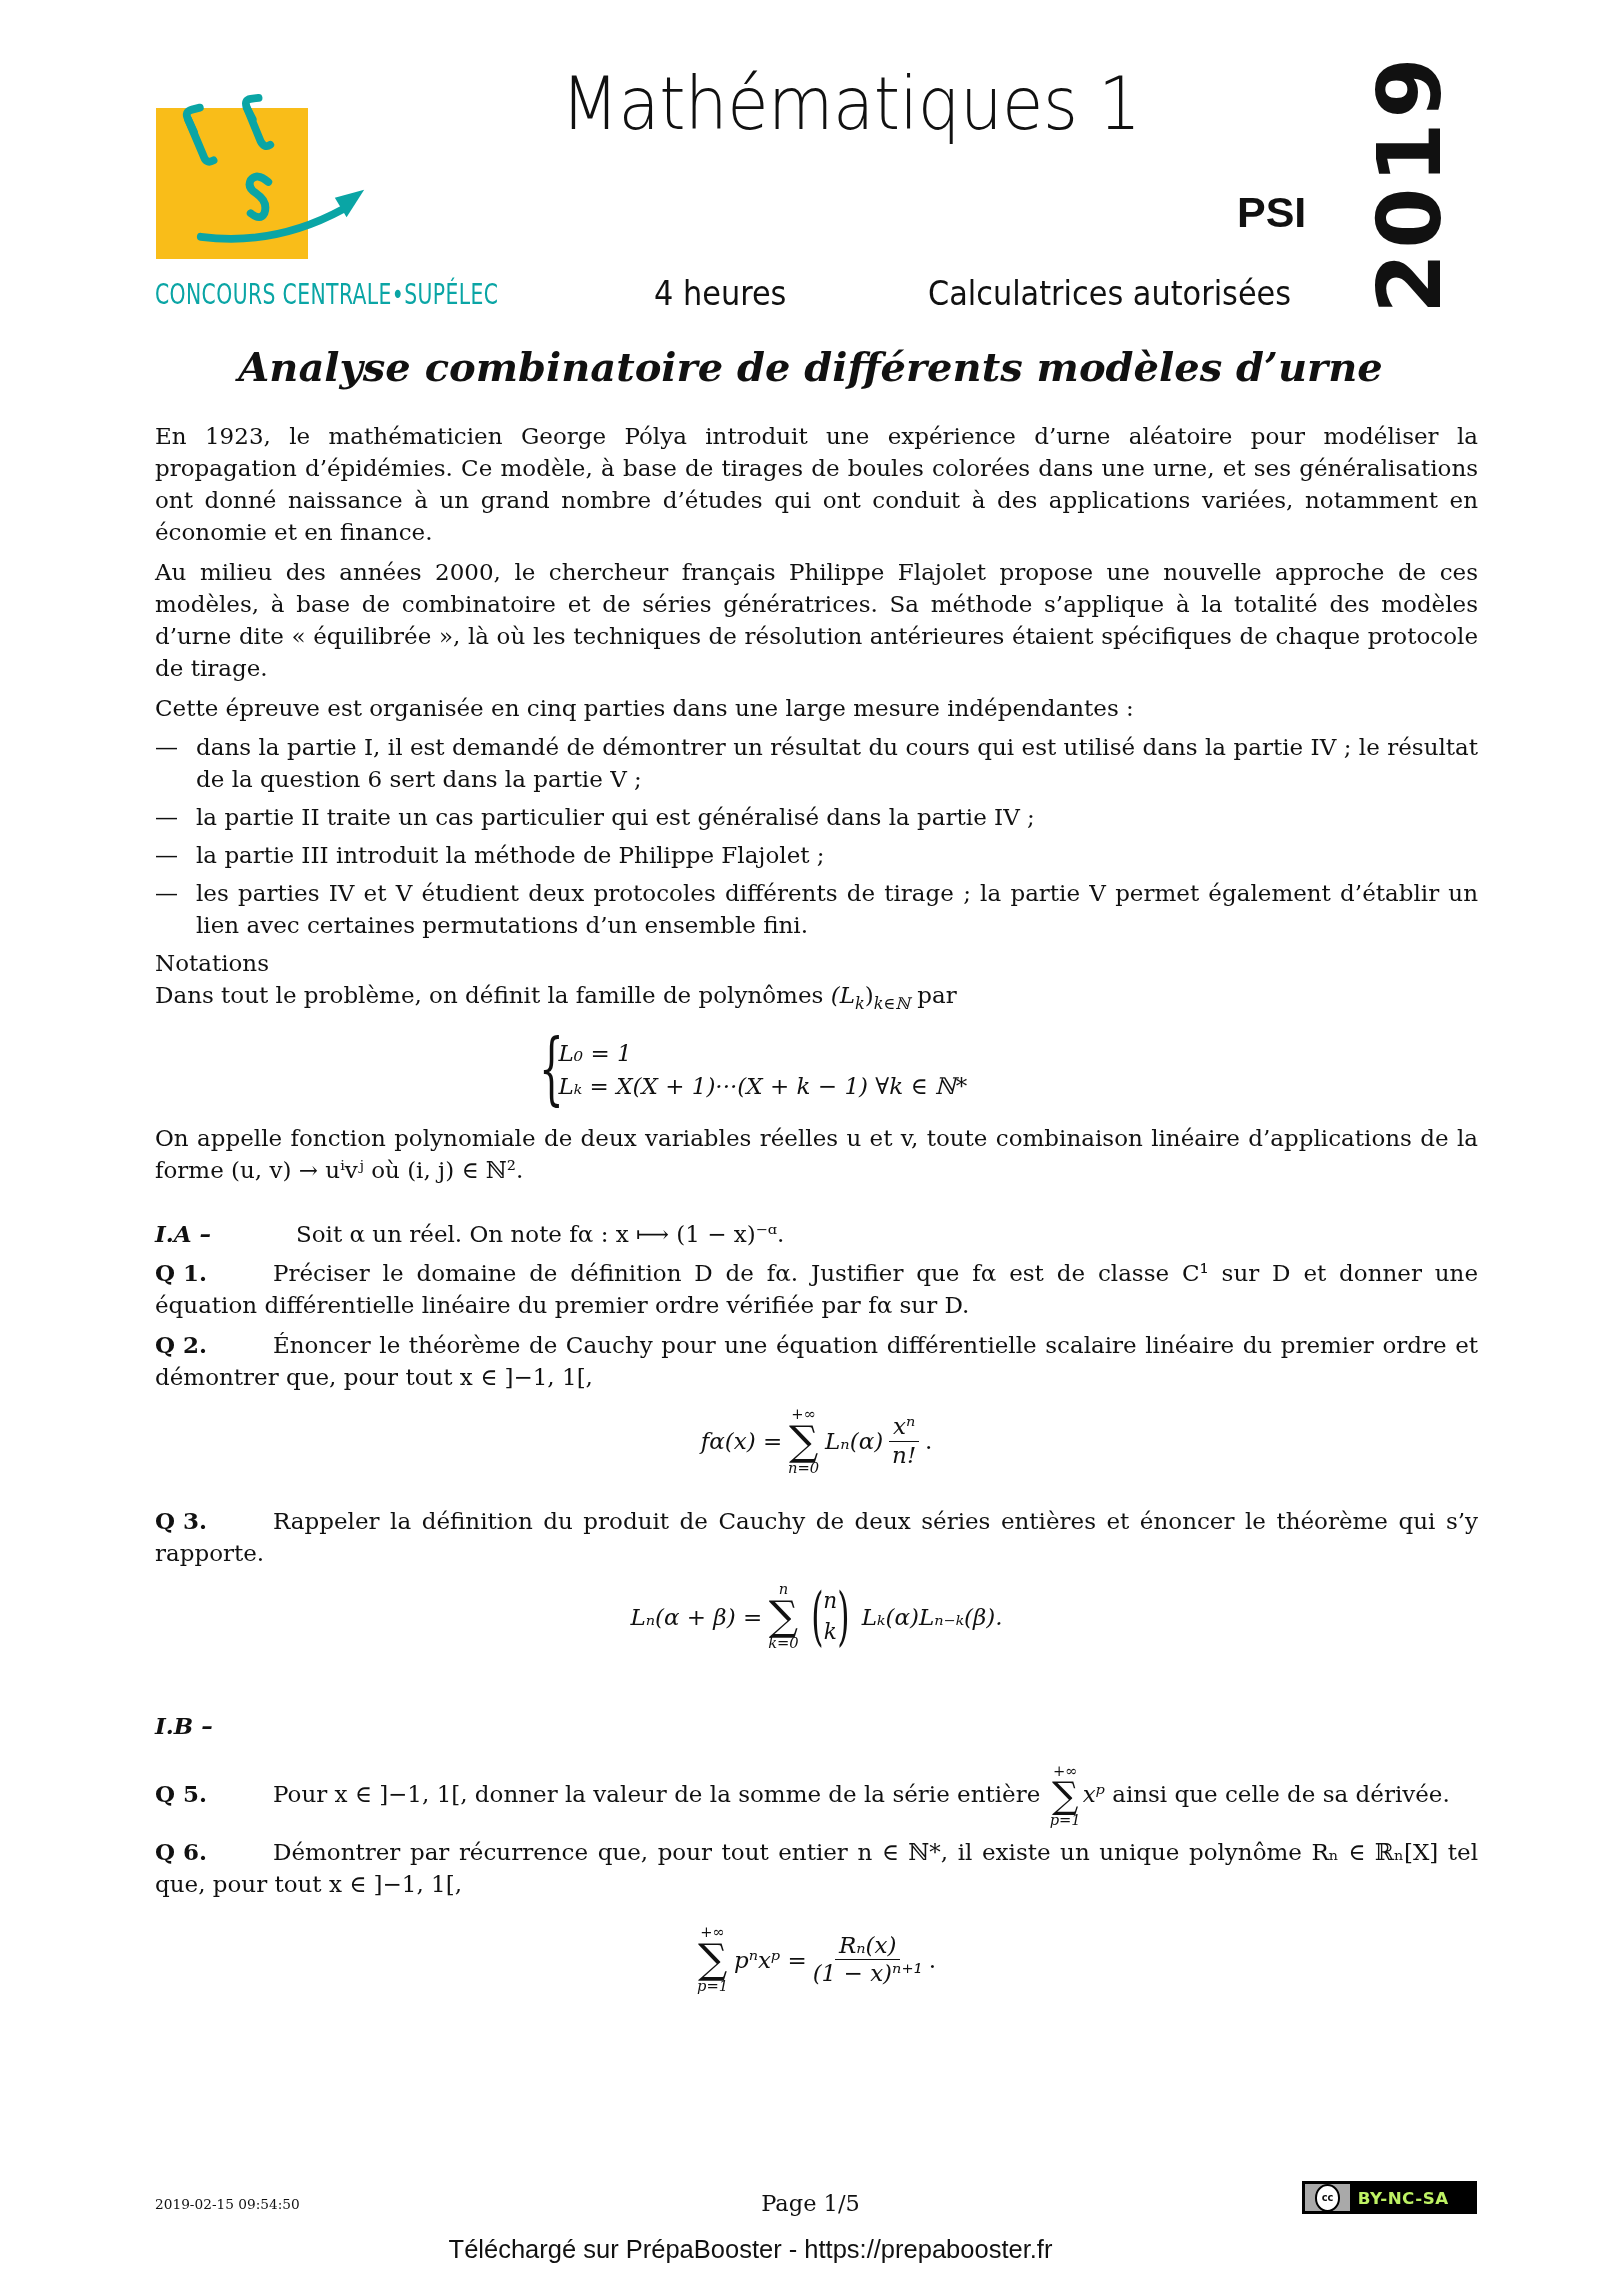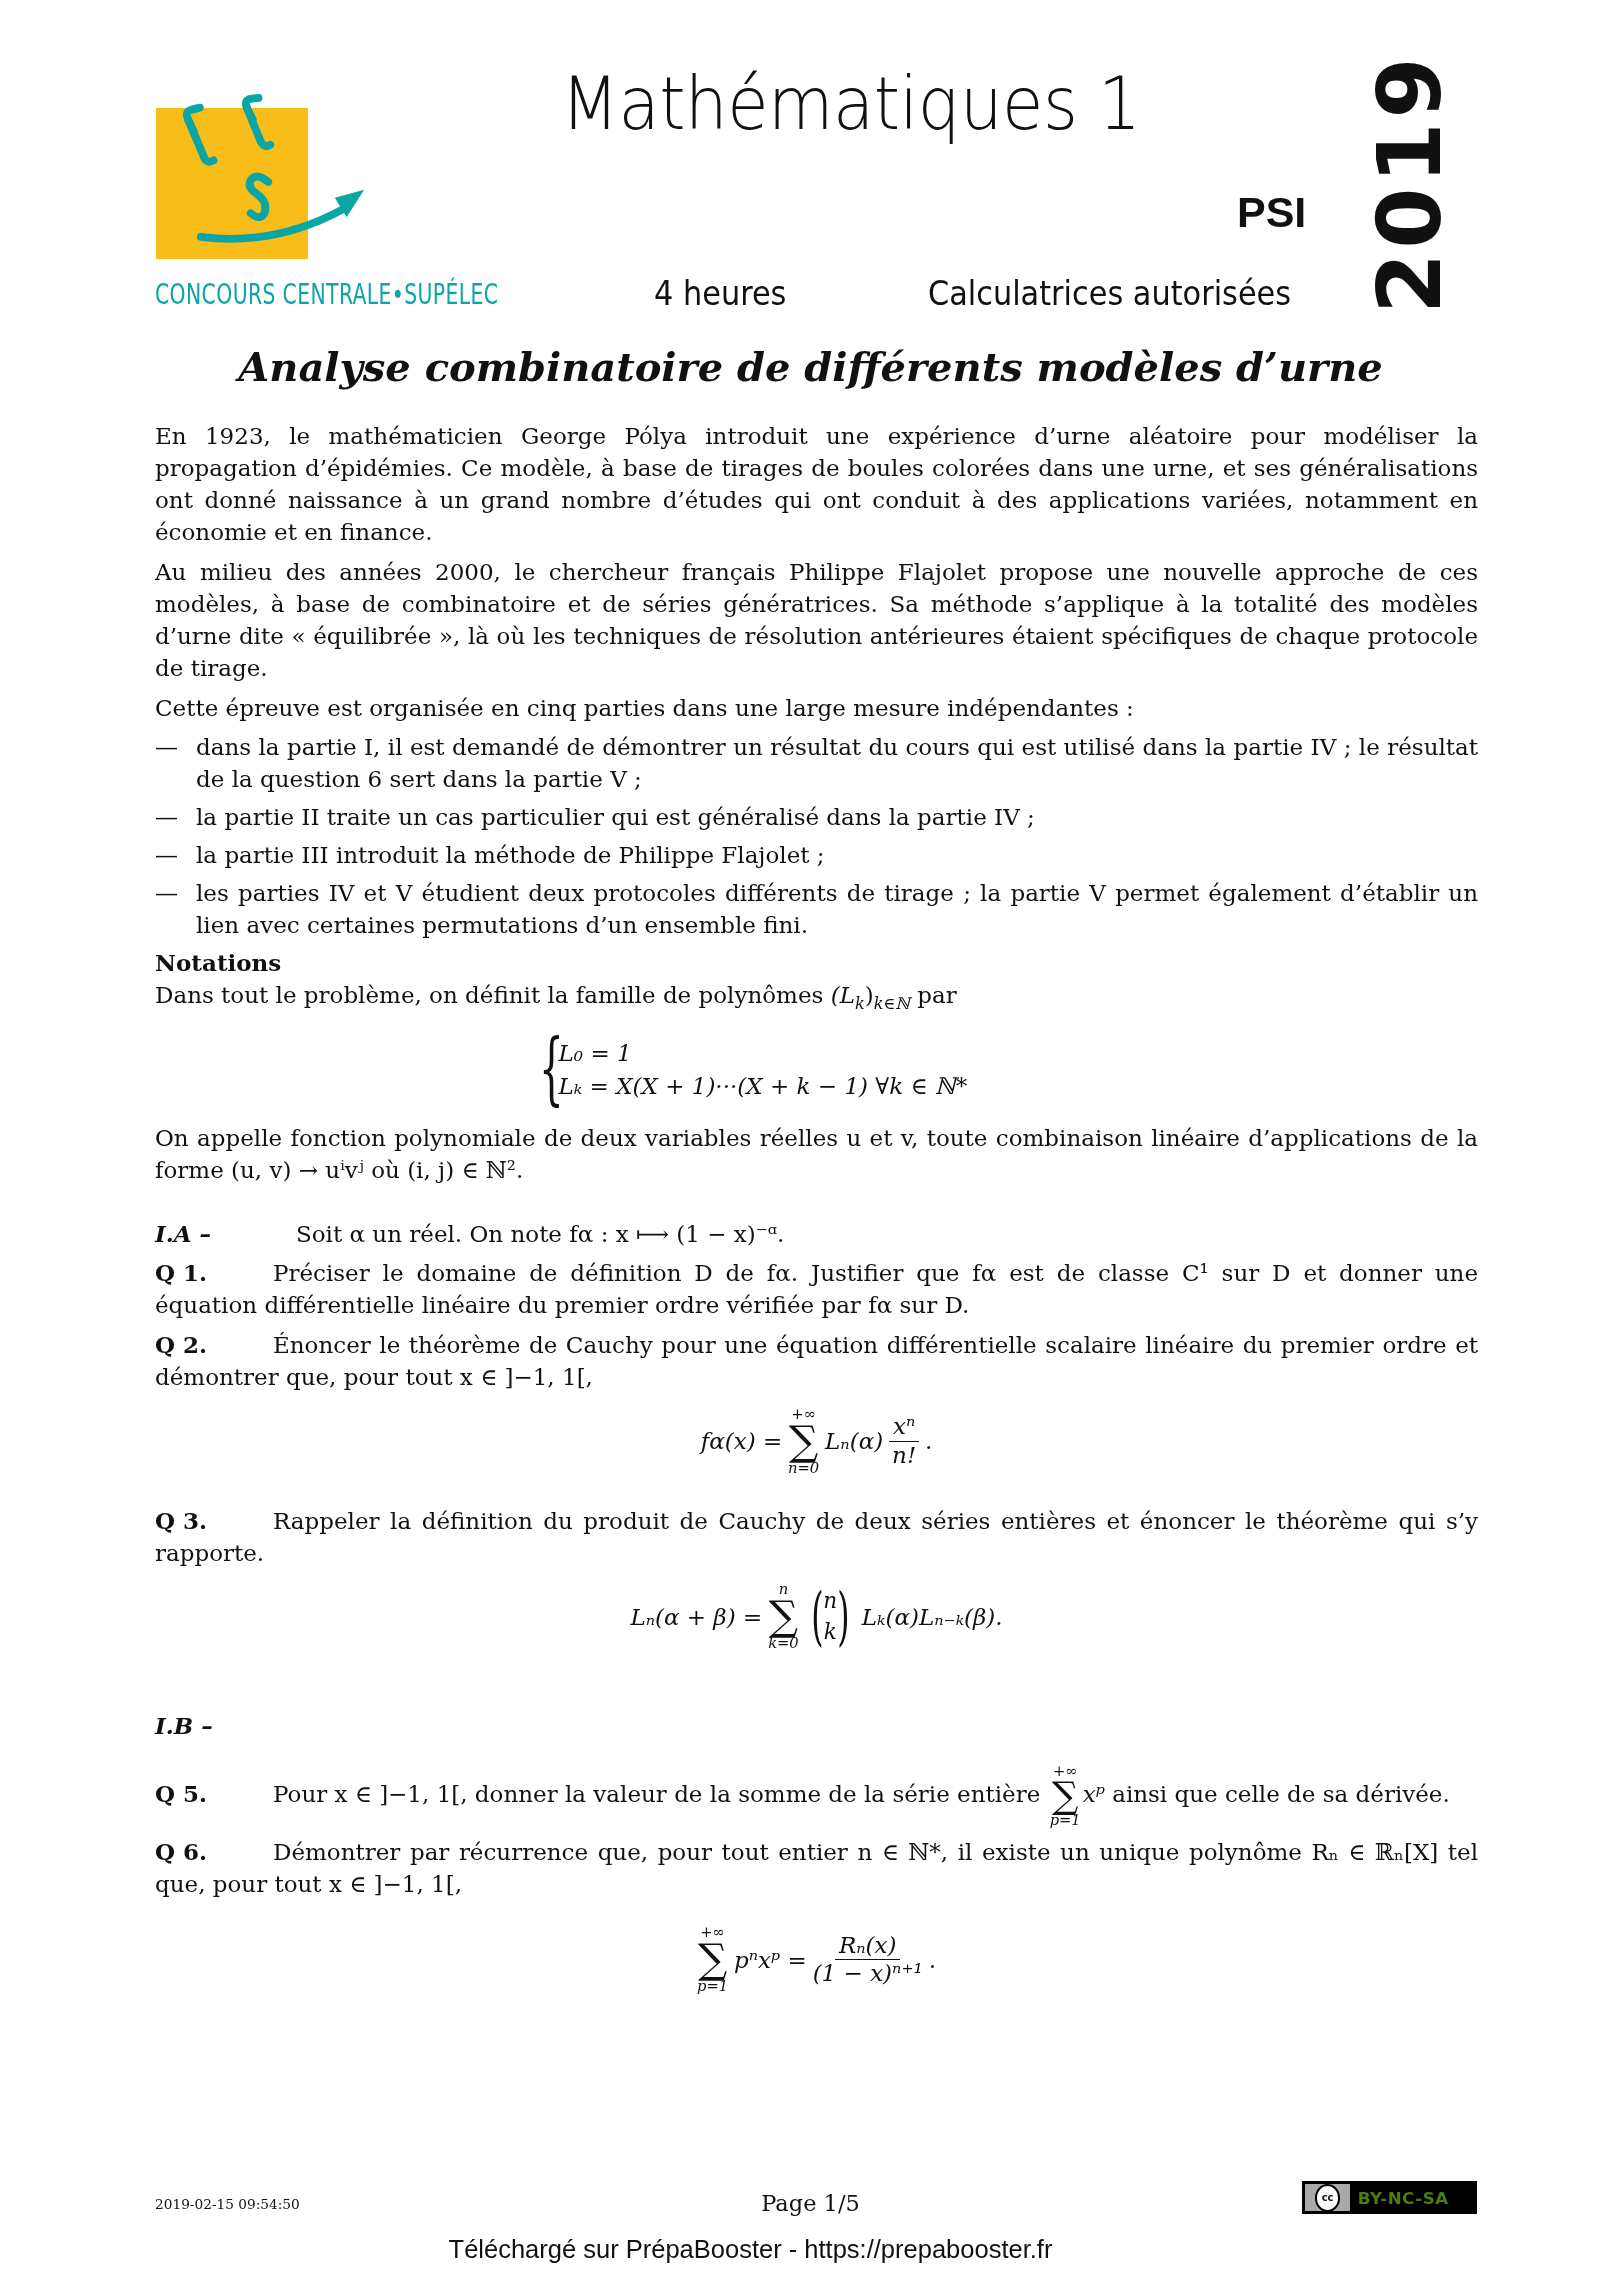--- a/index.html
+++ b/index.html
@@ -21,21 +21,21 @@
   .calcs { left: 928px; top: 274px; font-family: "DejaVu Sans", sans-serif; font-size: 33px; transform: scaleX(0.92); transform-origin: left top; white-space: nowrap; }
   .subtitle { left: 0; width: 1621px; top: 343px; text-align: center; font-style: italic; font-weight: bold; font-size: 40px; }
 
   
   .text { left: 155px; width: 1323px; font-size: 23px; line-height: 32px; text-align: justify; }
   .text p { margin: 0; }
   .intro { top: 420px; }
   .para { margin-bottom: 7.8px !important; }
   .bullet { position: relative; padding-left: 41px; margin-bottom: 5.9px !important; }
   .bullet .dash { position: absolute; left: 0; top: 0; }
-  .notations-title { font-weight: bold; margin-top: 2px !important; }
+  .notations-title { font-weight: normal; margin-top: 2px !important; }
   .math { font-style: italic; }
   .sub { font-size: 0.7em; vertical-align: -0.35em; font-style: italic; }
   .system { margin: 15.7px 0 17.6px 384px !important; position: relative; height: 69px; }
   .brace { position: absolute; left: 0; top: -5.9px; font-size: 78px; line-height: 78px; font-weight: 100; transform: scaleX(0.5); transform-origin: left top; }
   .sys-line { position: absolute; left: 19.6px; white-space: nowrap; }
   .section-title { font-weight: bold; font-size: 33px; margin: 27.4px 0 19.6px 0 !important; }
   .qlabel { font-weight: bold; display: inline-block; width: 118px; }
   .sublabel { font-weight: bold; font-style: italic; display: inline-block; width: 141px; margin-top: 24px; }
   .q { margin-bottom: 7.8px !important; }
   .display { text-align: center; margin: 13.7px 0 13.7px 0 !important; height: 84px; position: relative; }
@@ -51,21 +51,21 @@
   .inline-sum { display: inline-flex; flex-direction: column; align-items: center; vertical-align: middle; line-height: 1; margin: 0 2px; }
   .inline-sum .lim { font-size: 14.7px; font-style: italic; }
   .inline-sum .sig { font-size: 37px; line-height: 35px; }
 
   
   .stamp { left: 155px; top: 2196px; font-size: 13.7px; }
   .page-num { left: 0; width: 1621px; top: 2190px; text-align: center; font-size: 22.5px; }
   .cc-badge { left: 1303px; top: 2182px; width: 173px; height: 31px; background: #000; border: 2px solid #000; outline: 1px solid #000; display: flex; align-items: center; box-sizing: border-box; }
   .cc-left { background: #a9a9a9; height: 100%; width: 45px; display: flex; align-items: center; justify-content: center; }
   .cc-circle { width: 25.5px; height: 28px; border-radius: 50%; background: #fff; border: 2.9px solid #000; box-sizing: border-box; font-family: "DejaVu Sans", sans-serif; font-weight: bold; font-size: 9.8px; display: flex; align-items: center; justify-content: center; }
-  .cc-text { color: #4d7c0f; font-family: "DejaVu Sans", sans-serif; font-weight: bold; font-size: 16.7px; padding-left: 7.8px; letter-spacing: 0.5px; }
+  .cc-text { color: #bef264; font-family: "DejaVu Sans", sans-serif; font-weight: bold; font-size: 16.7px; padding-left: 7.8px; letter-spacing: 0.5px; }
   .download { left: 0; width: 1501px; top: 2235px; text-align: center; font-family: "Liberation Sans", sans-serif; font-size: 25.5px; }
 </style>
 </head>
 <body>
 
 <div class="abs logo-box"></div>
 <svg class="abs logo-svg" viewBox="0 0 230 190" xmlns="http://www.w3.org/2000/svg">
   <g fill="none" stroke="#0aa5a5" stroke-width="8" stroke-linecap="round">
     <path d="M 48 45 L 42 32 Q 38 24 46 22 L 54 20"></path>
     <path d="M 42 32 L 58 70 Q 61 78 68 74"></path>

